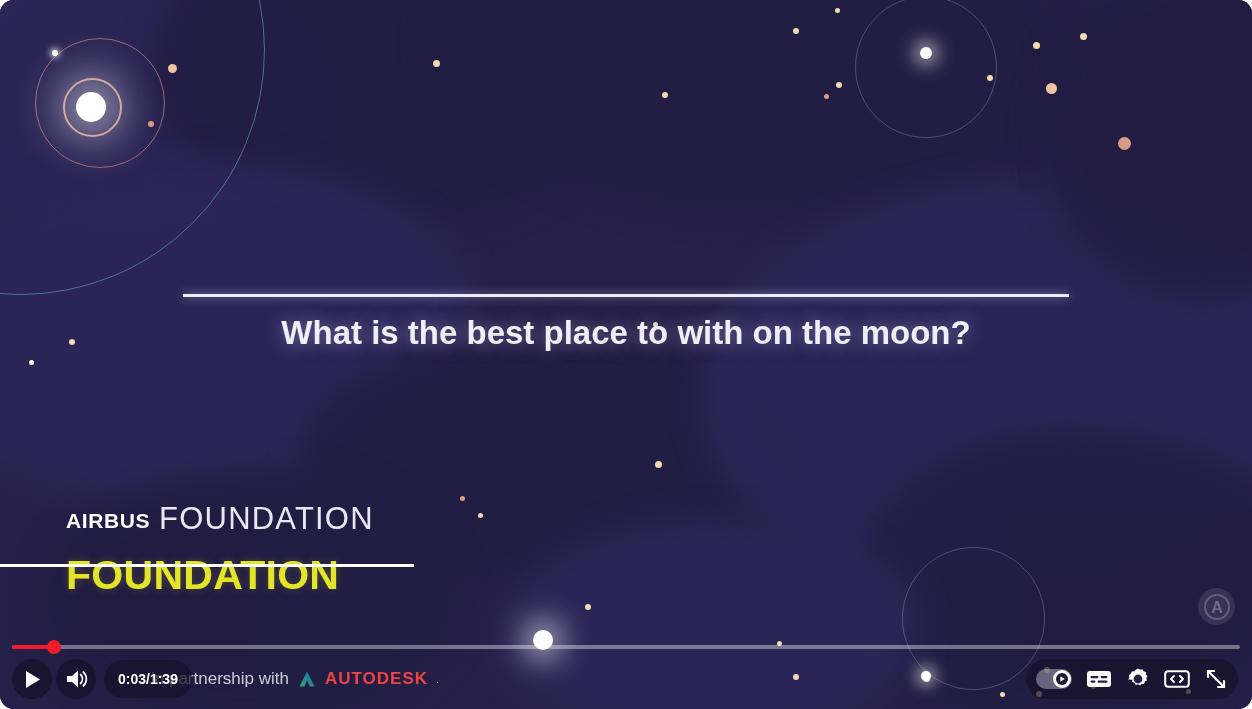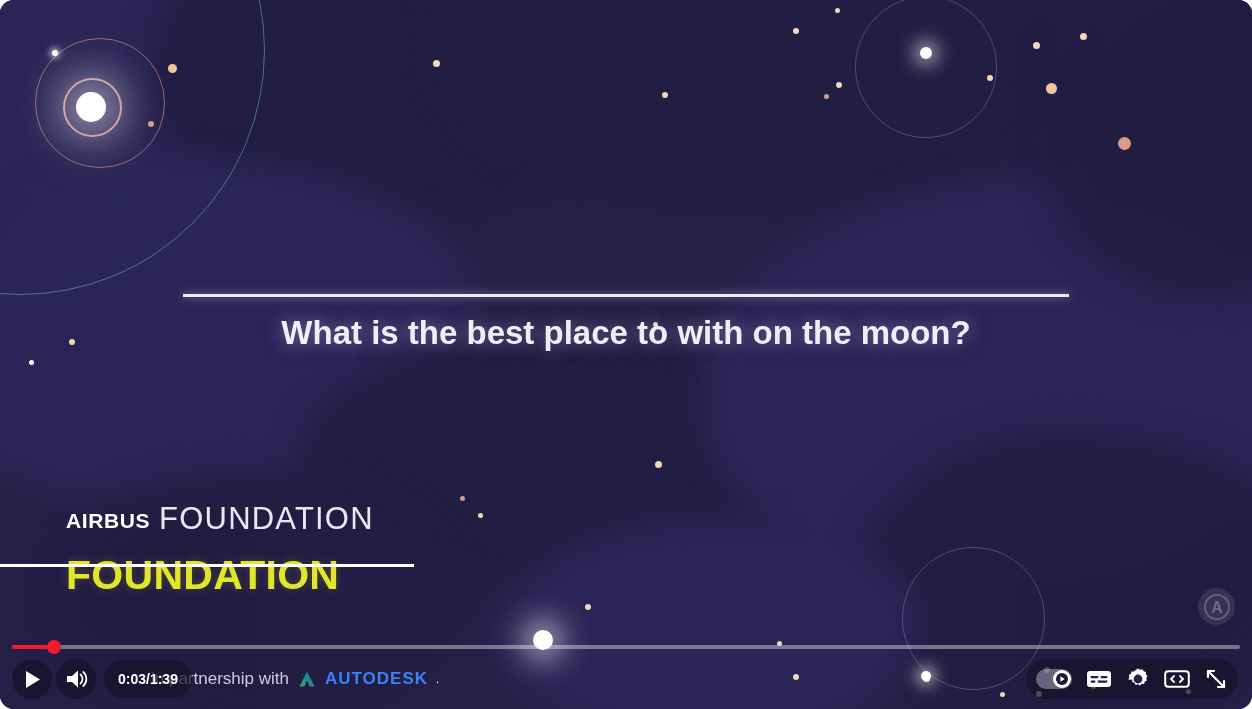--- a/index.html
+++ b/index.html
@@ -136,21 +136,21 @@
 
   .partner{
     position:absolute; left:151px; top:669px;
     display:flex; align-items:center; gap:8px;
   }
   .partner-text{
     font-size:17px; color:#cfcbdd; white-space:nowrap;
   }
   .ad-mark{ width:20px; height:20px; }
   .ad-word{
-    font-size:17px; font-weight:bold; color:#3b82f6; letter-spacing:1px;
+    font-size:17px; font-weight:bold; color:#ef4444; letter-spacing:1px;
   }
   .ad-dot{ font-size:11px; color:#ffffff; }
 
   
   .watermark{
     position:absolute; left:1198px; top:588px;
     width:37px; height:37px; border-radius:50%;
     background:rgba(255,255,255,.10);
     display:flex; align-items:center; justify-content:center;
   }

